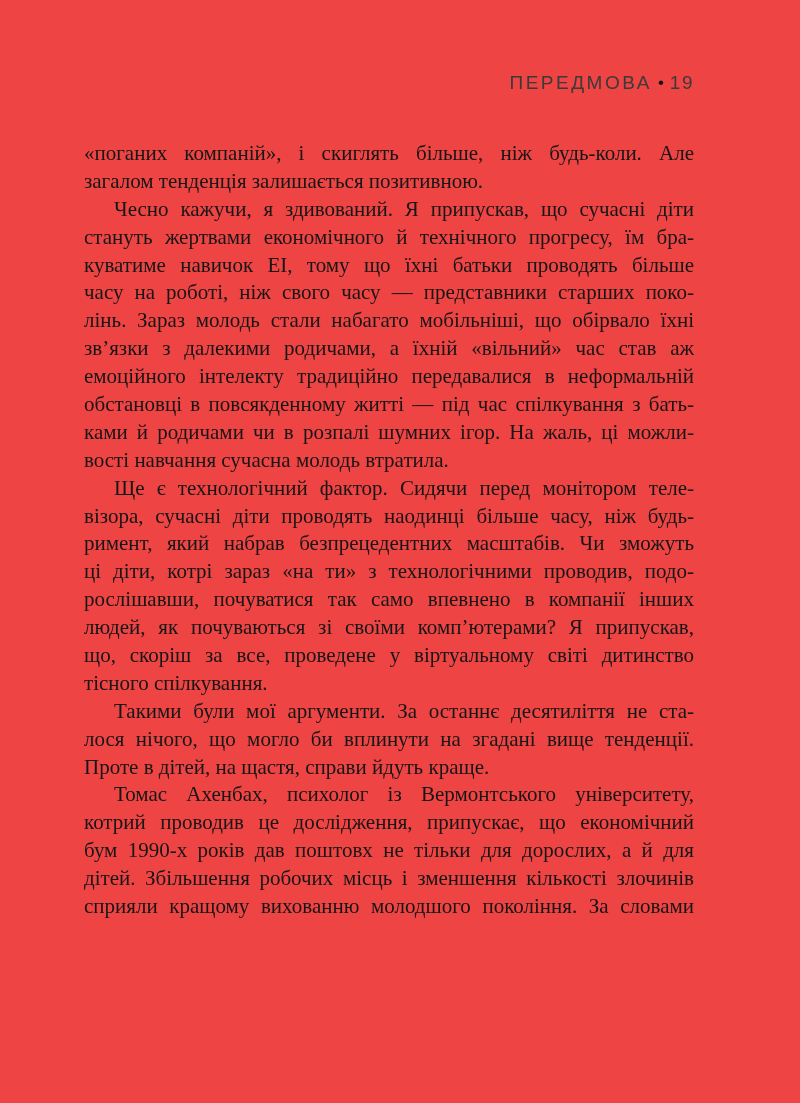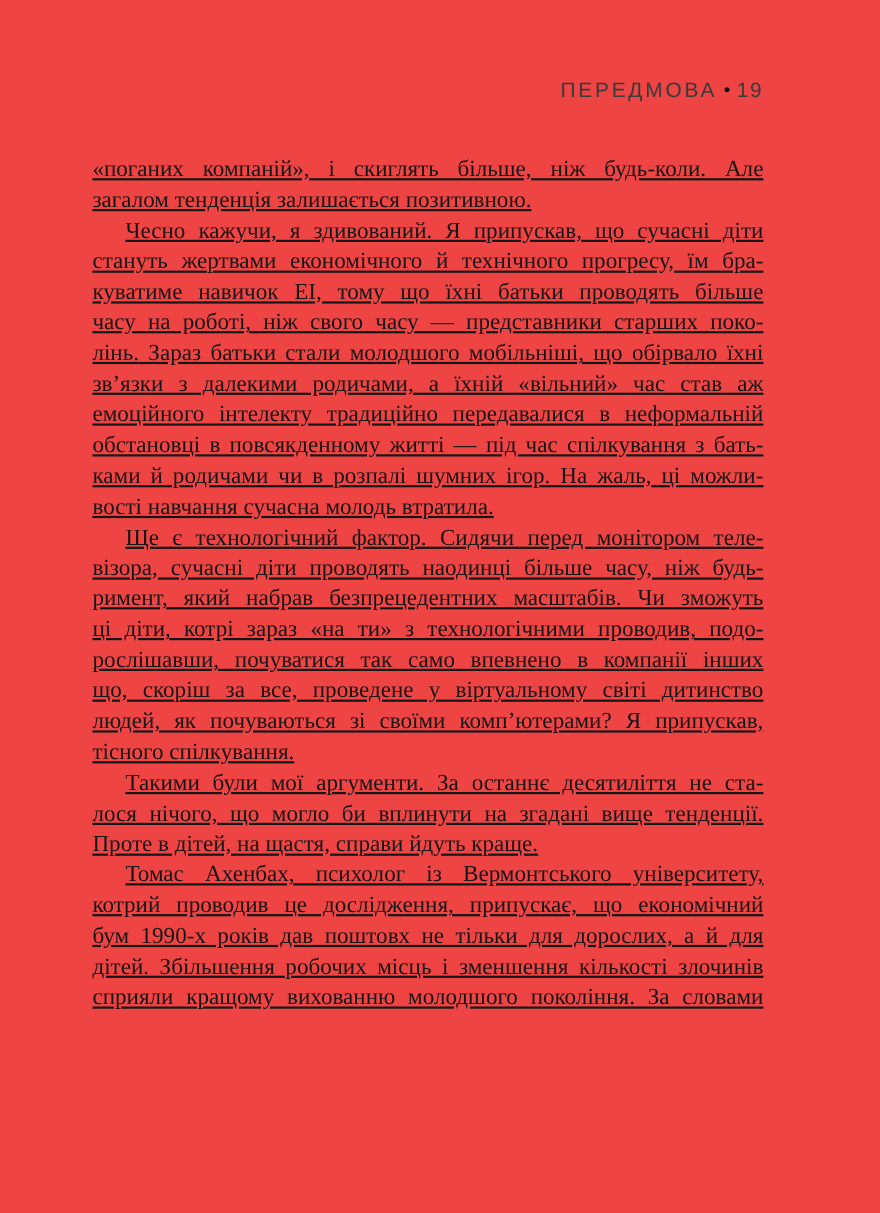--- a/index.html
+++ b/index.html
@@ -47,21 +47,20 @@
     font-family: "Liberation Serif", "DejaVu Serif", serif;
     font-size: 21px;
     line-height: 27.9px;
     color: #161616;
   }
   .line {
     text-align: justify;
     text-align-last: justify;
     height: 27.9px;
     overflow: visible;
-    text-decoration: underline;
   }
   .line.end {
     text-align-last: left;
   }
   .line.indent {
     text-indent: 30px;
   }
 </style>
 </head>
 <body>
@@ -72,33 +71,33 @@
     <span>ПЕРЕДМОВА</span><span class="sep">•</span><span class="pagenum">19</span>
   </div>
 
   <div class="body-text">
     <div class="line">«поганих компаній», і скиглять більше, ніж будь-коли. Але</div>
     <div class="line end">загалом тенденція залишається позитивною.</div>
     <div class="line indent">Чесно кажучи, я здивований. Я припускав, що сучасні діти</div>
     <div class="line">стануть жертвами економічного й технічного прогресу, їм бра-</div>
     <div class="line">куватиме навичок ЕІ, тому що їхні батьки проводять більше</div>
     <div class="line">часу на роботі, ніж свого часу — представники старших поко-</div>
-    <div class="line">лінь. Зараз батьки стали молодшого мобільніші, що обірвало їхні</div>
+    <div class="line">лінь. Зараз молодь стали набагато мобільніші, що обірвало їхні</div>
     <div class="line">зв’язки з далекими родичами, а їхній «вільний» час став аж</div>
     <div class="line">емоційного інтелекту традиційно передавалися в неформальній</div>
     <div class="line">обстановці в повсякденному житті — під час спілкування з бать-</div>
     <div class="line">ками й родичами чи в розпалі шумних ігор. На жаль, ці можли-</div>
     <div class="line end">вості навчання сучасна молодь втратила.</div>
     <div class="line indent">Ще є технологічний фактор. Сидячи перед монітором теле-</div>
     <div class="line">візора, сучасні діти проводять наодинці більше часу, ніж будь-</div>
     <div class="line">римент, який набрав безпрецедентних масштабів. Чи зможуть</div>
     <div class="line">ці діти, котрі зараз «на ти» з технологічними проводив, подо-</div>
     <div class="line">рослішавши, почуватися так само впевнено в компанії інших</div>
+    <div class="line">людей, як почуваються зі своїми комп’ютерами? Я припускав,</div>
     <div class="line">що, скоріш за все, проведене у віртуальному світі дитинство</div>
-    <div class="line">людей, як почуваються зі своїми комп’ютерами? Я припускав,</div>
     <div class="line end">тісного спілкування.</div>
     <div class="line indent">Такими були мої аргументи. За останнє десятиліття не ста-</div>
     <div class="line">лося нічого, що могло би вплинути на згадані вище тенденції.</div>
     <div class="line end">Проте в дітей, на щастя, справи йдуть краще.</div>
     <div class="line indent">Томас Ахенбах, психолог із Вермонтського університету,</div>
     <div class="line">котрий проводив це дослідження, припускає, що економічний</div>
     <div class="line">бум 1990-х років дав поштовх не тільки для дорослих, а й для</div>
     <div class="line">дітей. Збільшення робочих місць і зменшення кількості злочинів</div>
     <div class="line">сприяли кращому вихованню молодшого покоління. За словами</div>
   </div>

